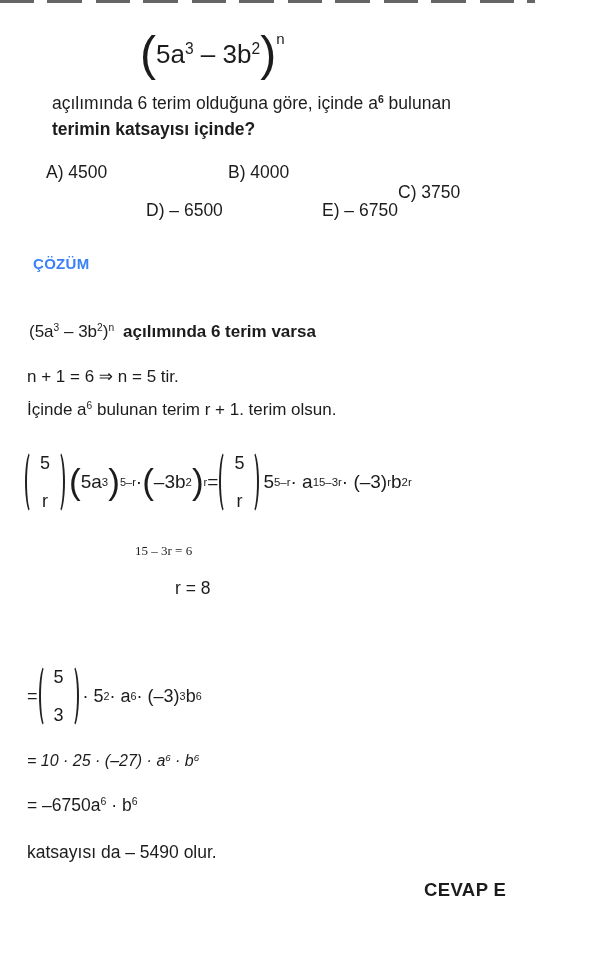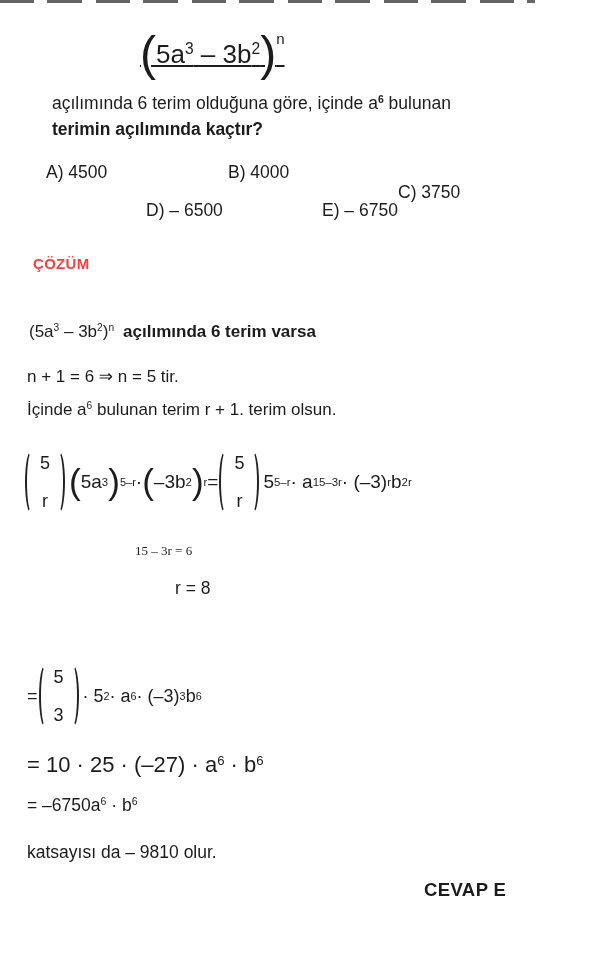--- a/index.html
+++ b/index.html
@@ -18,55 +18,55 @@
   
   .binom{display:inline-flex;align-items:center;vertical-align:middle;margin:0 4px 0 1px;}
   .bn-p{box-sizing:border-box;width:13px;height:64px;border:2.6px solid transparent;border-radius:50%;}
   .bn-p.l{border-left-color:#222;}
   .bn-p.r{border-right-color:#222;}
   .bn-c{display:inline-flex;flex-direction:column;justify-content:space-between;align-items:center;height:56px;padding:0 2px;font-size:18px;line-height:1;}
   
   #top-bar{left:70px;top:0;width:535px;height:3px;
     background:repeating-linear-gradient(90deg,#4a4a4a 0 34px,transparent 34px 47px,#4a4a4a 47px 82px,transparent 82px 96px);
     opacity:.85;}
-  #q-formula{left:140px;top:30px;font-size:26px;text-decoration:underline;}
+  #q-formula{left:140px;top:30px;font-size:26px;}
   #q-text1{left:52px;top:93px;font-size:17.5px;font-weight:700;}
   #q-text2{left:52px;top:119px;font-size:17.5px;font-weight:700;}
   .opt{font-size:17.5px;}
   #opt-a{left:46px;top:162px;}
   #opt-b{left:228px;top:162px;}
   #opt-c{left:398px;top:162px;margin-top:20px;}
   #opt-d{left:146px;top:200px;}
   #opt-e{left:322px;top:200px;}
-  #cozum{left:33px;top:255px;font-size:15px;font-weight:700;color:#ef4444;letter-spacing:.3px;}
+  #cozum{left:33px;top:255px;font-size:15px;font-weight:700;color:#3b82f6;letter-spacing:.3px;}
   #sol1{left:29px;top:322px;font-size:17px;}
   #sol2{left:27px;top:366px;font-size:17px;}
   #sol3{left:27px;top:400px;font-size:17px;text-align:center;}
   #expansion{left:24px;top:443px;height:78px;font-size:19px;display:flex;align-items:center;}
   #eq1{left:135px;top:543px;font-size:13px;font-family:Liberation Serif, serif;}
   #eq2{left:175px;top:578px;font-size:17.5px;}
   #sol4{left:27px;top:620px;font-size:17.5px;}
   #term4{left:27px;top:660px;height:72px;font-size:18px;display:flex;align-items:center;}
-  #calc1{left:27px;top:752px;font-size:22px;}
+  #calc1{left:27px;top:752px;font-size:16px;font-style:italic;}
   #calc2{left:27px;top:795px;font-size:17.5px;}
   #concl{left:27px;top:842px;font-size:17.5px;}
   #answer{left:424px;top:879px;font-size:18.5px;font-weight:700;letter-spacing:.4px;}
 </style>
 </head>
 <body>
 
 <div id="page">
 
   <div id="top-bar"></div>
 
   <div class="line" id="q-formula"><span class="tk-bp">(</span><span class="tk-t">5a</span><span class="tk-s">3</span><span class="tk-t"> – 3b</span><span class="tk-s">2</span><span class="tk-bp">)</span><span class="tk-bs">n</span></div>
 
   <div class="line" id="q-text1"><span class="tk-t">açılımında 6 terim olduğuna göre, içinde a</span><span class="tk-s">6</span><span class="tk-t"> bulunan</span></div>
 
-  <div class="line" id="q-text2">terimin açılımında kaçtır?</div>
+  <div class="line" id="q-text2">terimin katsayısı içinde?</div>
 
   <div class="line opt" id="opt-a">A) 4500</div>
   <div class="line opt" id="opt-b">B) 4000</div>
   <div class="line opt" id="opt-c">C) 3750</div>
   <div class="line opt" id="opt-d">D) – 6500</div>
   <div class="line opt" id="opt-e">E) – 6750</div>
 
   <div class="line" id="cozum">ÇÖZÜM</div>
 
   <div class="line" id="sol1"><span class="tk-t">(5a</span><span class="tk-s">3</span><span class="tk-t"> – 3b</span><span class="tk-s">2</span><span class="tk-t">)</span><span class="tk-s">n</span><span class="tk-tb">açılımında 6 terim varsa</span></div>
@@ -136,17 +136,17 @@
       <span class="tk-t"> · (–3)</span>
       <span class="tk-s">3</span>
       <span class="tk-t">b</span>
       <span class="tk-s">6</span>
     </div>
 
   <div class="line" id="calc1"><span class="tk-t">= 10 · 25 · (–27) · a</span><span class="tk-s">6</span><span class="tk-t"> · b</span><span class="tk-s">6</span></div>
 
   <div class="line" id="calc2"><span class="tk-t">= –6750a</span><span class="tk-s">6</span><span class="tk-t"> · b</span><span class="tk-s">6</span></div>
 
-  <div class="line" id="concl">katsayısı da – 9810 olur.</div>
+  <div class="line" id="concl">katsayısı da – 5490 olur.</div>
 
   <div class="line" id="answer">CEVAP E</div>
 
 </div>
 
 </body></html>

